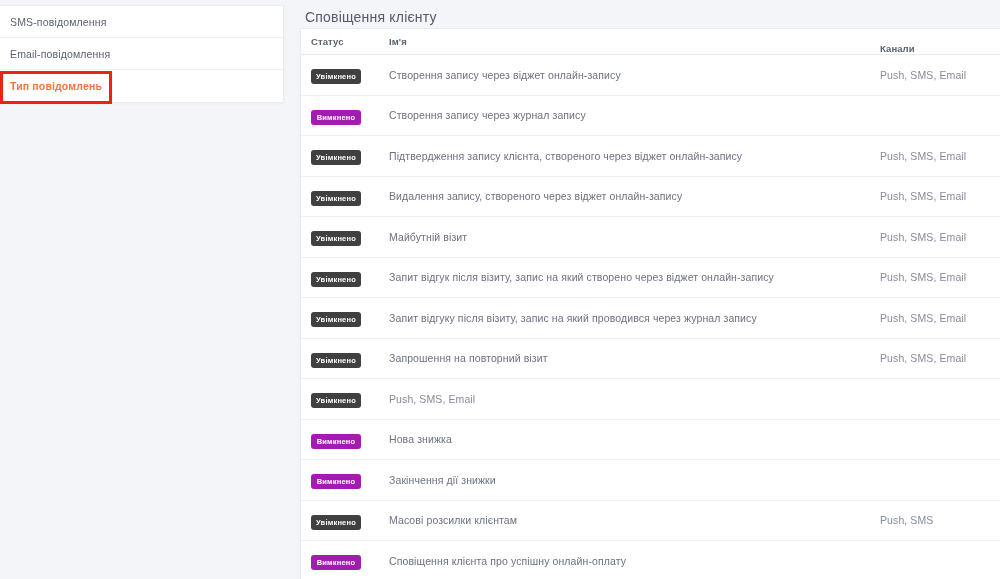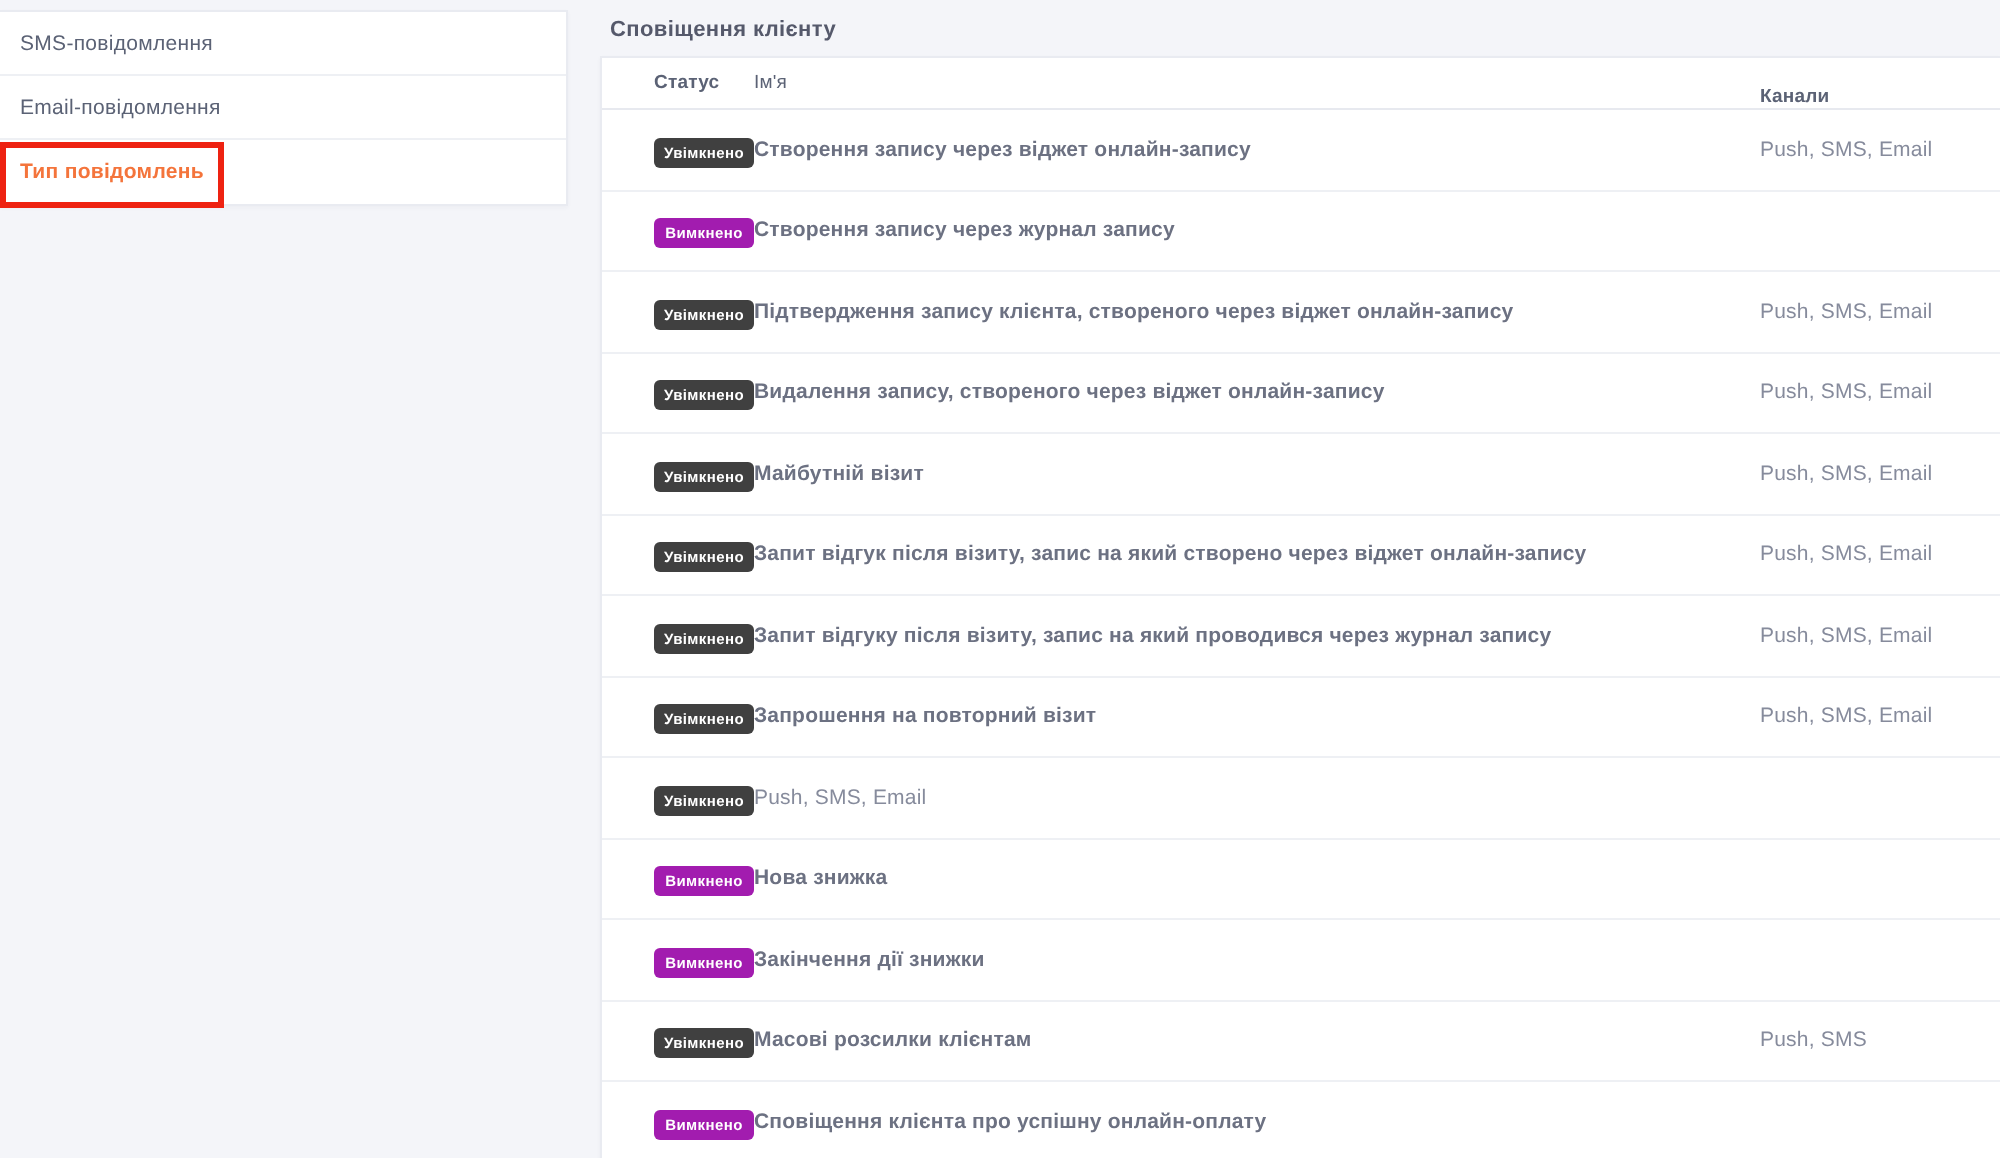--- a/index.html
+++ b/index.html
@@ -62,23 +62,23 @@
 
   
   #content-panel {
     position: absolute;
     left: 296px;
     top: 0;
     width: 704px;
     height: 579px;
   }
   #panel-title {
-    font-size: 11px;
+    font-size: 14px;
     color: #55596b;
-    font-weight: bold;
+    font-weight: normal;
     letter-spacing: 0.2px;
     padding: 9px 0 0 9px;
   }
   #table-card {
     position: absolute;
     left: 4px;
     top: 28px;
     width: 700px;
     background: #ffffff;
     border: 1px solid #e9ebf1;
@@ -98,25 +98,25 @@
   }
   .t-row {
     display: flex;
     align-items: center;
     height: 39.5px;
     border-bottom: 1px solid #eef0f4;
     background: #ffffff;
   }
   .t-row:last-child { border-bottom: none; }
 
-  .col-status { width: 76px; padding-left: 26px; box-sizing: border-box; flex: none; }
-  .col-name   { flex: 1 1 auto; padding-left: 0px; font-size: 10.5px; color: #6c7182; letter-spacing: 0.1px; font-weight: bold; }
+  .col-status { width: 88px; padding-left: 10px; box-sizing: border-box; flex: none; }
+  .col-name   { flex: 1 1 auto; padding-left: 0px; font-size: 10.5px; color: #6c7182; letter-spacing: 0.1px; }
   .col-chan   { width: 120px; flex: none; font-size: 10.5px; color: #868b9c; letter-spacing: 0.1px; }
 
-  .t-head .col-name { font-size: 9.5px; font-weight: normal; color: #5b6275; }
+  .t-head .col-name { font-size: 9.5px; font-weight: bold; color: #5b6275; }
   .t-head .col-chan { font-size: 9.5px; font-weight: bold; color: #5b6275; margin-top: 14px; }
 
   .badge {
     display: inline-block;
     min-width: 50px;
     text-align: center;
     padding: 3px 5px;
     border-radius: 3px;
     font-size: 7.5px;
     font-weight: bold;

